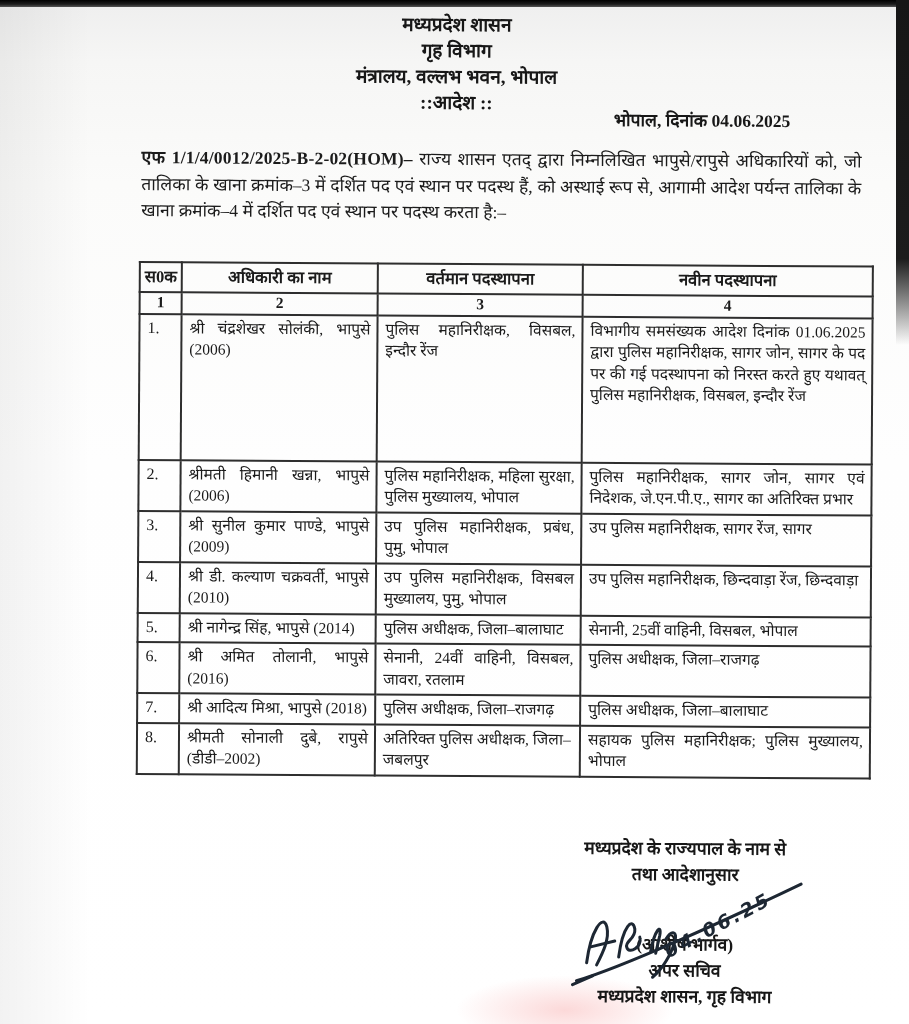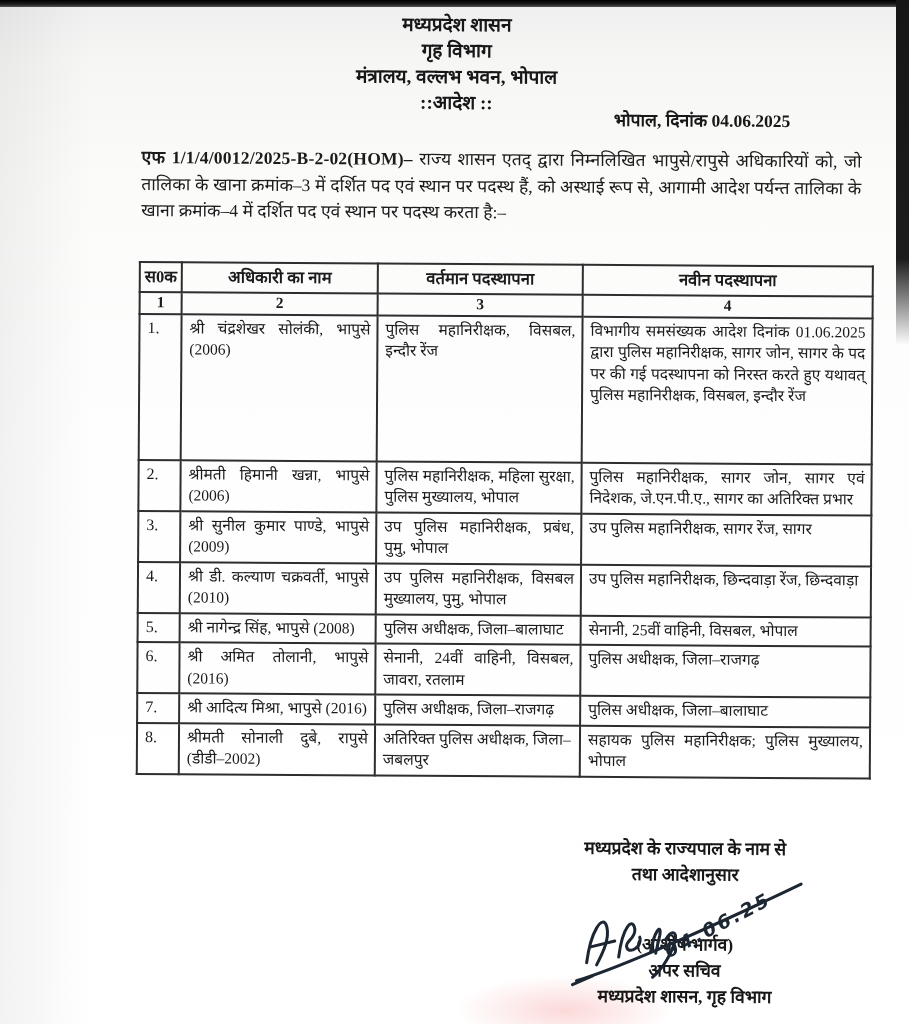--- a/index.html
+++ b/index.html
@@ -145,33 +145,33 @@
         <td class="t-just">उप पुलिस महानिरीक्षक, सागर रेंज, सागर</td>
       </tr>
       <tr>
         <td class="c-sno">4.</td>
         <td class="t-just">श्री डी. कल्याण चक्रवर्ती, भापुसे (2010)</td>
         <td class="t-just">उप पुलिस महानिरीक्षक, विसबल मुख्यालय, पुमु, भोपाल</td>
         <td class="t-just">उप पुलिस महानिरीक्षक, छिन्दवाड़ा रेंज, छिन्दवाड़ा</td>
       </tr>
       <tr>
         <td class="c-sno">5.</td>
-        <td>श्री नागेन्द्र सिंह, भापुसे (2008)</td>
+        <td>श्री नागेन्द्र सिंह, भापुसे (2014)</td>
         <td>पुलिस अधीक्षक, जिला–बालाघाट</td>
         <td class="t-just">सेनानी, 25वीं वाहिनी, विसबल, भोपाल</td>
       </tr>
       <tr>
         <td class="c-sno">6.</td>
         <td class="t-just">श्री अमित तोलानी, भापुसे (2016)</td>
         <td class="t-just">सेनानी, 24वीं वाहिनी, विसबल, जावरा, रतलाम</td>
         <td>पुलिस अधीक्षक, जिला–राजगढ़</td>
       </tr>
       <tr>
         <td class="c-sno">7.</td>
-        <td>श्री आदित्य मिश्रा, भापुसे (2016)</td>
+        <td>श्री आदित्य मिश्रा, भापुसे (2018)</td>
         <td>पुलिस अधीक्षक, जिला–राजगढ़</td>
         <td>पुलिस अधीक्षक, जिला–बालाघाट</td>
       </tr>
       <tr>
         <td class="c-sno">8.</td>
         <td class="t-just">श्रीमती सोनाली दुबे, रापुसे (डीडी–2002)</td>
         <td>अतिरिक्त पुलिस अधीक्षक, जिला–जबलपुर</td>
         <td class="t-just">सहायक पुलिस महानिरीक्षक; पुलिस मुख्यालय, भोपाल</td>
       </tr>
     </tbody>

